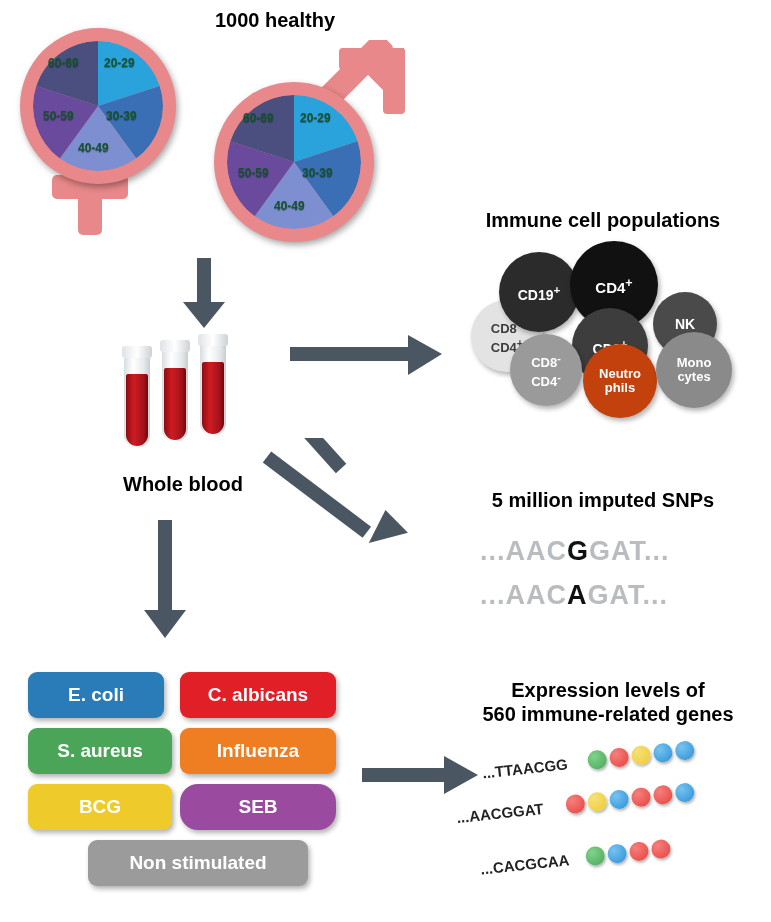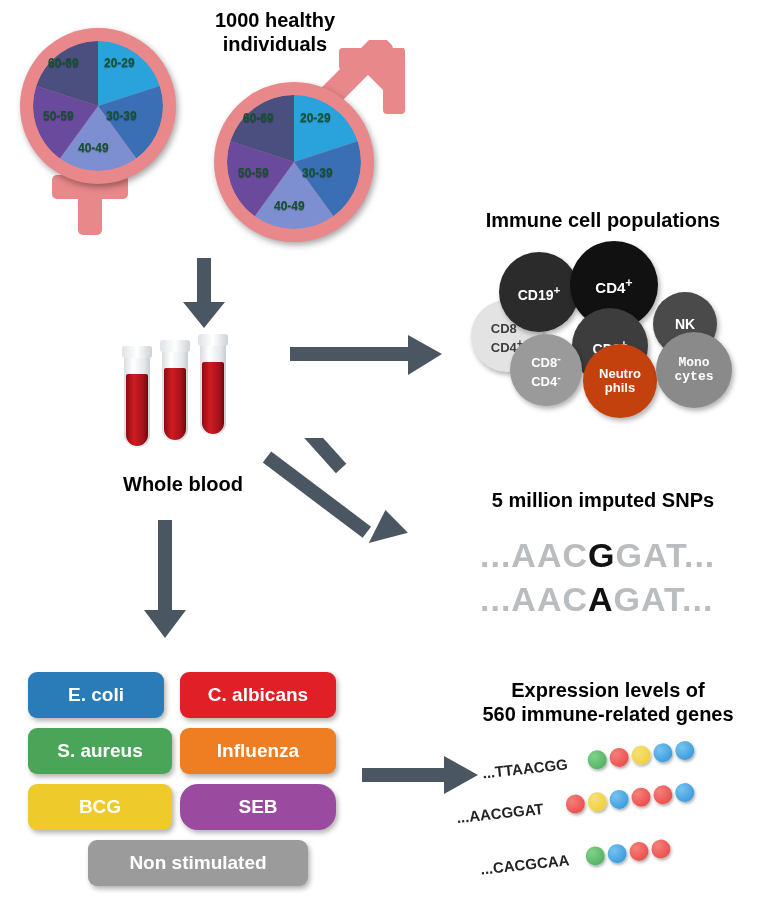--- a/index.html
+++ b/index.html
@@ -75,21 +75,21 @@
     font-weight:bold;
     color:#fff;
     box-shadow:2px 3px 5px rgba(0,0,0,0.3);
     line-height:14px;
   }
 
   
   .snp{
     font-family:"Liberation Sans", sans-serif;
     font-weight:bold;
-    font-size:34px;
+    font-size:27px;
     letter-spacing:1px;
     color:#b9bdc0;
     white-space:nowrap;
   }
   .snp .hi{color:#111;}
 
   
   .stim{
     position:absolute;
     border-radius:9px;
@@ -112,21 +112,20 @@
     position:absolute;
     width:19px;height:19px;border-radius:50%;
     box-shadow:1px 2px 3px rgba(0,0,0,0.3);
   }
 </style>
 </head>
 <body>
 
 <div class="abs heading" style="left:160px;top:8px;width:230px;">
   <div>1000 healthy</div>
-  <div>individuals</div>
 </div>
 
 <div class="sym-wrap" style="left:10px;top:10px;width:190px;height:230px;">
 
   <svg width="190" height="230" style="position:absolute;left:0;top:0;">
     <g>
       <rect x="68" y="130" width="24" height="95" rx="5" fill="#e8888a"></rect>
       <rect x="42" y="165" width="76" height="24" rx="5" fill="#e8888a"></rect>
     </g>
   </svg>
@@ -258,21 +257,21 @@
     </span>
   </div>
 
   <div class="cell" style="left:123px;top:104px;width:74px;height:74px;background:#c2410c;font-size:13px;">
     <span>
       <span>Neutro</span><br>
       <span>phils</span>
     </span>
   </div>
 
-  <div class="cell" style="left:196px;top:92px;width:76px;height:76px;background:#8a8a8a;font-size:13px;font-family:Liberation Mono, monospace;">
+  <div class="cell" style="left:196px;top:92px;width:76px;height:76px;background:#8a8a8a;font-size:13px;">
     <span>
       <span>Mono</span><br>
       <span>cytes</span>
     </span>
   </div>
 </div>
 
 <div class="abs heading" style="left:448px;top:488px;width:310px;">5 million imputed SNPs</div>
 
 <div class="abs" style="left:470px;top:530px;width:280px;height:100px;">

